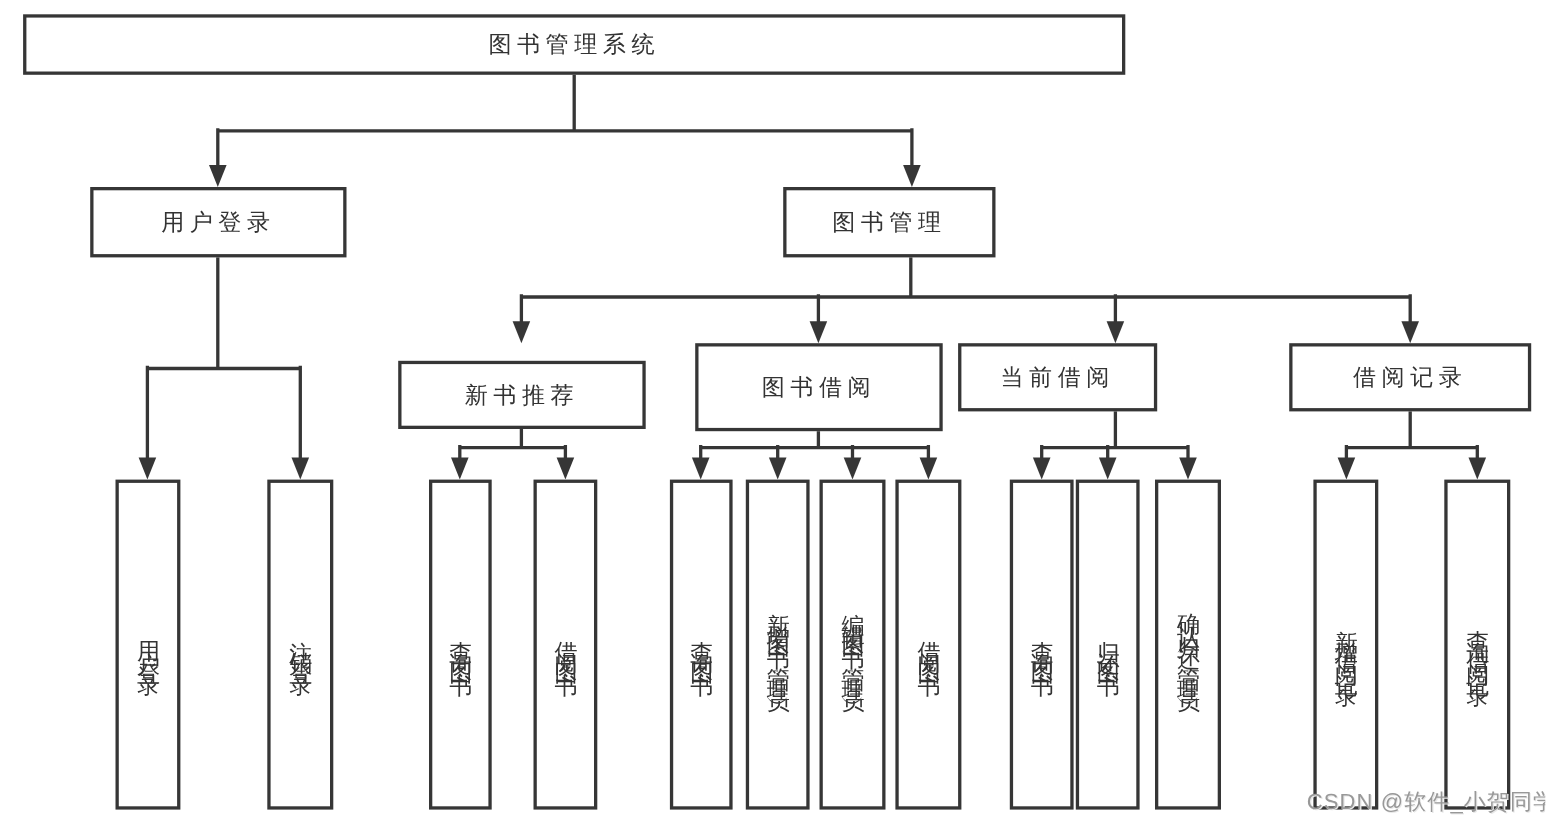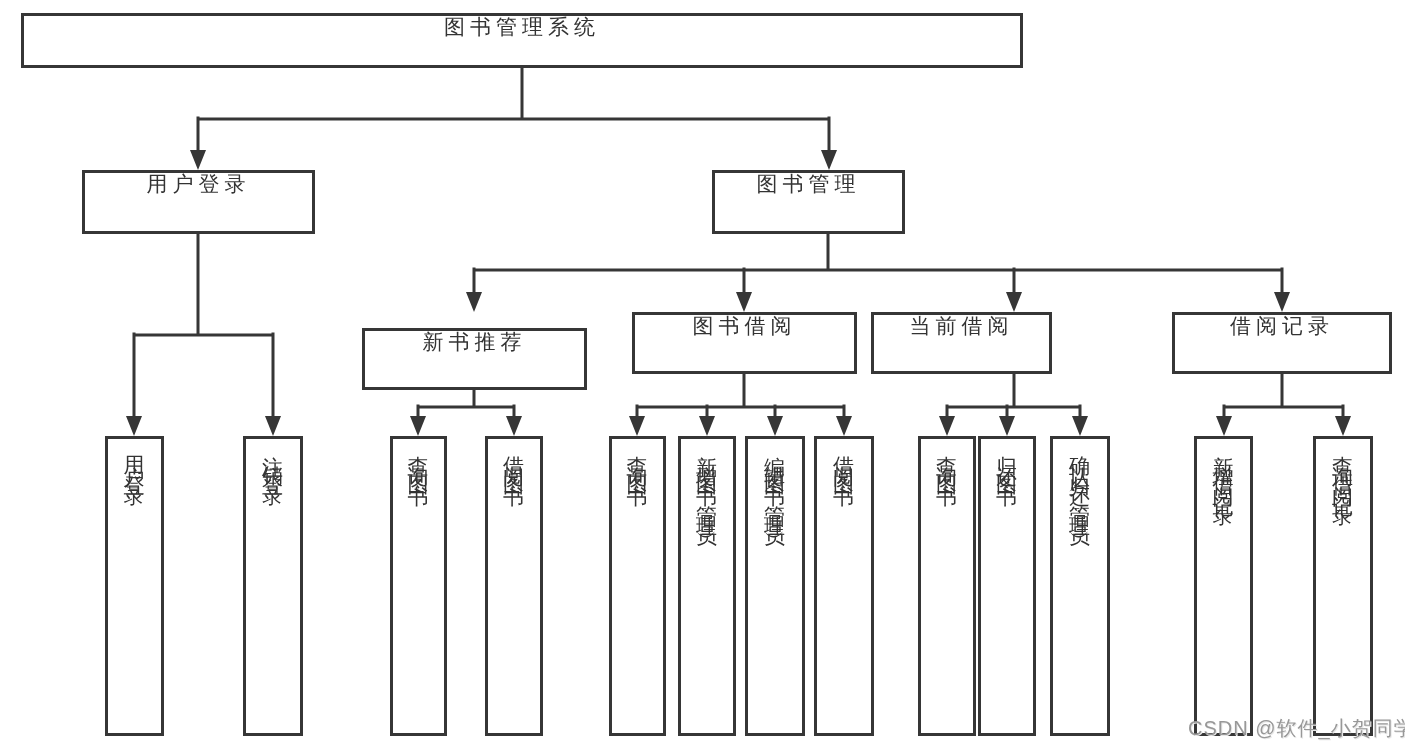--- a/index.html
+++ b/index.html
@@ -11,21 +11,21 @@
     font-family: "Liberation Sans", "DejaVu Sans", sans-serif;
     overflow: hidden;
   }
   #wires { position: absolute; left: 0; top: 0; z-index: 1; }
   .node {
     position: absolute;
     box-sizing: border-box;
     border: 3px solid #363636;
     background: #ffffff;
     display: flex;
-    align-items: flex-start;
+    align-items: center;
     justify-content: center;
     color: #333333;
     z-index: 2;
   }
   .h-label {
     font-size: 21px;
     letter-spacing: 5px;
     white-space: nowrap;
     line-height: 1;
   }
@@ -105,21 +105,21 @@
   <div class="node" style="left:82px; top:170px; width:233px; height:64px;">
     <span class="h-label">用户登录</span>
   </div>
   <div class="node" style="left:712px; top:170px; width:193px; height:64px;">
     <span class="h-label">图书管理</span>
   </div>
 
   <div class="node" style="left:362px; top:312px; width:225px; height:62px;margin-top:16px;">
     <span class="h-label">新书推荐</span>
   </div>
-  <div class="node" style="left:632px; top:312px; width:225px; height:62px;">
+  <div class="node" style="left:632px; top:312px; width:225px; height:80px;">
     <span class="h-label">图书借阅</span>
   </div>
   <div class="node" style="left:871px; top:312px; width:181px; height:62px;">
     <span class="h-label">当前借阅</span>
   </div>
   <div class="node" style="left:1172px; top:312px; width:220px; height:62px;">
     <span class="h-label">借阅记录</span>
   </div>
 
   <div class="node leaf" style="left:105px; width:59px;">

